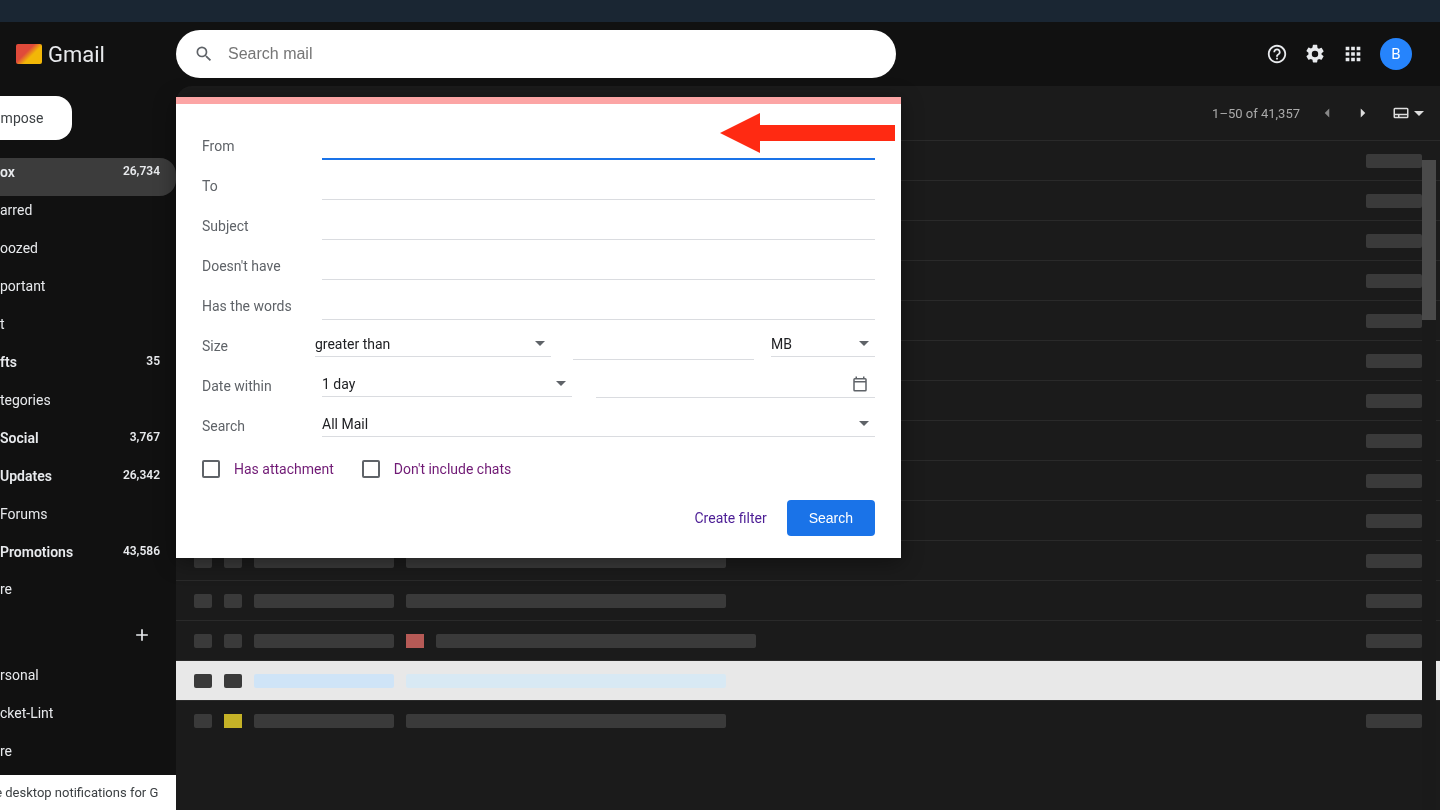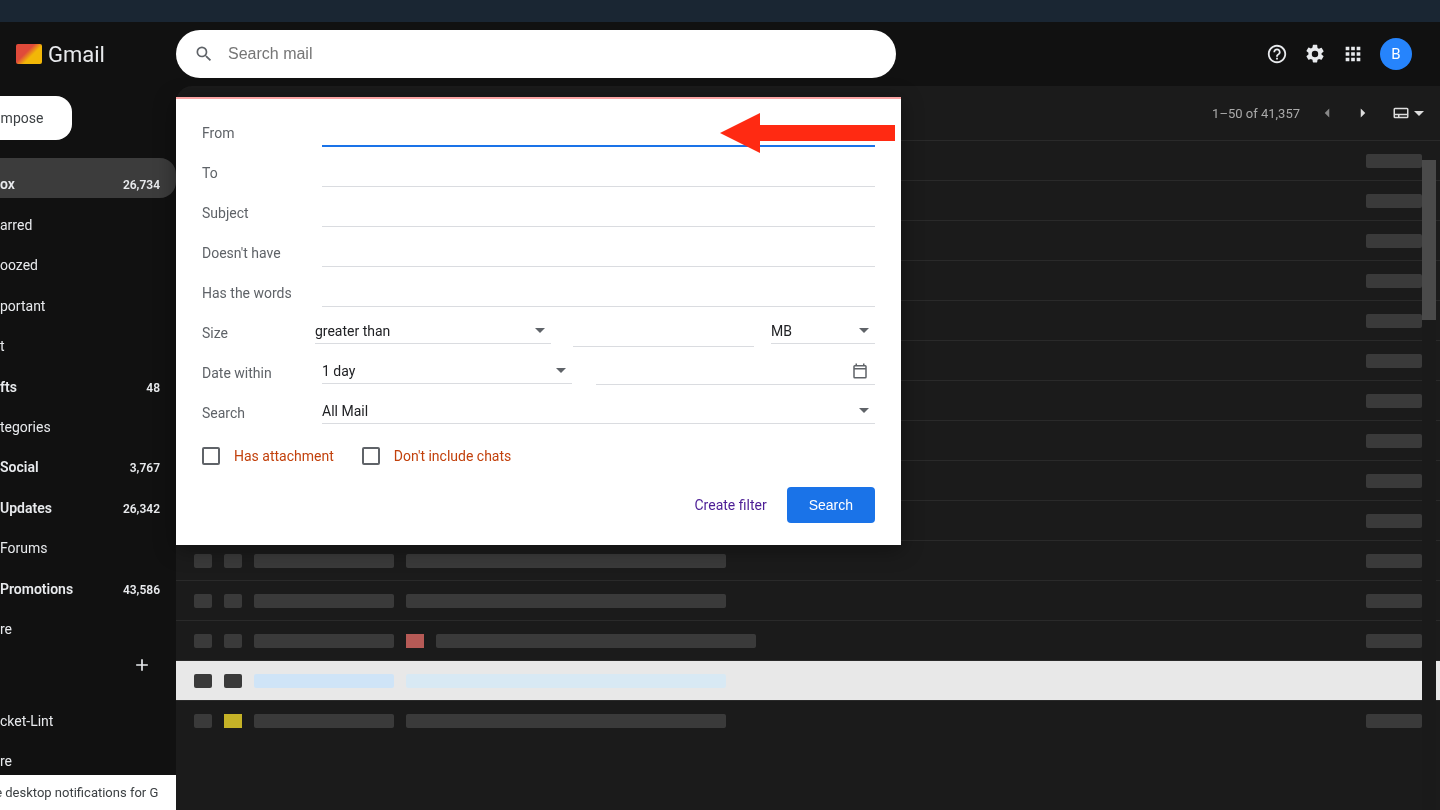--- a/index.html
+++ b/index.html
@@ -73,21 +73,21 @@
   }
   .body-row { display:flex; height: 724px; }
   .sidebar {
     width: 176px; padding-top: 10px; display:flex; flex-direction:column;
   }
   .compose {
     background:#fff; color:#3c4043; border-radius:16px; padding:14px 20px;
     font-size:14px; margin: 0 0 18px -28px; width:100px; text-align:center;
   }
   .navitem {
-    display:flex; align-items:flex-end; justify-content:space-between;
+    display:flex; align-items:flex-start; justify-content:space-between;
     padding: 6px 16px 6px 0; font-size:14px; color:#e8eaed; height:44px;
   }
   .navitem.active { background:#3c3c3c; border-radius: 0 16px 16px 0; font-weight:600; }
   .navitem .count { color:#e8eaed; font-size:12px; }
   .plus-row { height:44px; display:flex; justify-content:flex-end; padding-right:24px; margin-top:12px; }
   .plus-row svg{ width:20px; height:20px; fill:#e8eaed; }
   .notif {
     background:#fff; color:#3c4043; font-size:13px; padding:10px 6px; margin-top:auto;
     width:190px; margin-left:-14px;
   }
@@ -106,37 +106,37 @@
     height:40px; display:flex; align-items:center; gap:12px; padding:0 18px;
     border-top:1px solid #2a2a2a;
   }
   .blk { background:#3a3a3a; border-radius:2px; height:14px; }
   .blk.s1{ width:18px; } .blk.s2{ width:140px; } .blk.s3{ width:320px; } .blk.s4{ width:56px; margin-left:auto; }
   .colored { width:18px; height:14px; }
   .yellow{ background:#c5b227;} .red{ background:#b65a56;}
   .search-panel {
     position:absolute; left:176px; top:75px; width:725px; background:#fff;
     box-shadow: 0 4px 20px rgba(0,0,0,.4);
-    padding: 14px 26px 22px 26px; color:#5f6368; font-size:14px;
-    border-top:2px solid #fca5a5;
+    padding: 22px 26px 22px 26px; color:#5f6368; font-size:14px;
+    border-top:7px solid #fca5a5;
   }
   .frow { display:flex; align-items:center; height:40px; }
   .frow label { width:120px; color:#5f6368; }
   .frow .finput {
     flex:1; border:none; border-bottom:1px solid #dadce0; height:28px; outline:none;
     font-size:14px; color:#202124; background:transparent;
   }
   .frow.focused .finput { border-bottom:2px solid #1a73e8; }
   .frow .sel {
     display:flex; align-items:center; justify-content:space-between;
     border-bottom:1px solid #dadce0; color:#202124; padding: 0 6px 4px 0;
   }
   .tri { width:0;height:0;border-left:5px solid transparent;border-right:5px solid transparent;border-top:5px solid #5f6368; }
   .checks { display:flex; gap:28px; padding-top:14px; }
-  .chk { display:flex; align-items:center; gap:14px; color:#c2410c; }
+  .chk { display:flex; align-items:center; gap:14px; color:#701a75; }
   .box { width:18px; height:18px; border:2px solid #5f6368; border-radius:2px; }
   .panel-actions { display:flex; justify-content:flex-end; gap:20px; padding-top:22px; align-items:center; }
   .link-btn { color:#4c1d95; cursor:default; }
   .primary-btn {
     background:#1a73e8; color:#fff; border:none; border-radius:4px;
     padding:10px 22px; font-size:14px; cursor:pointer;
   }
   .arrow {
     position:absolute; left:720px; top:86px; z-index:50; pointer-events:none;
   }
@@ -196,21 +196,21 @@
       <div class="navitem">
           <span>portant</span>
           <span class="count"></span>
         </div>
       <div class="navitem">
           <span>t</span>
           <span class="count"></span>
         </div>
       <div class="navitem" style="font-weight:600">
           <span>fts</span>
-          <span class="count">48</span>
+          <span class="count">35</span>
         </div>
       <div class="navitem">
           <span>tegories</span>
           <span class="count"></span>
         </div>
       <div class="navitem" style="font-weight:600">
           <span>Social</span>
           <span class="count">3,767</span>
         </div>
       <div class="navitem" style="font-weight:600">
@@ -229,20 +229,23 @@
           <span>re</span>
           <span class="count"></span>
         </div>
 
       <div class="plus-row">
           <svg viewBox="0 0 24 24">
             <path d="M19 13h-6v6h-2v-6H5v-2h6V5h2v6h6v2z"></path>
           </svg>
         </div>
 
+      <div class="navitem">
+          <span>rsonal</span>
+        </div>
       <div class="navitem">
           <span>cket-Lint</span>
         </div>
       <div class="navitem">
           <span>re</span>
         </div>
 
       <div class="notif">le desktop notifications for G</div>
     </div>
 

